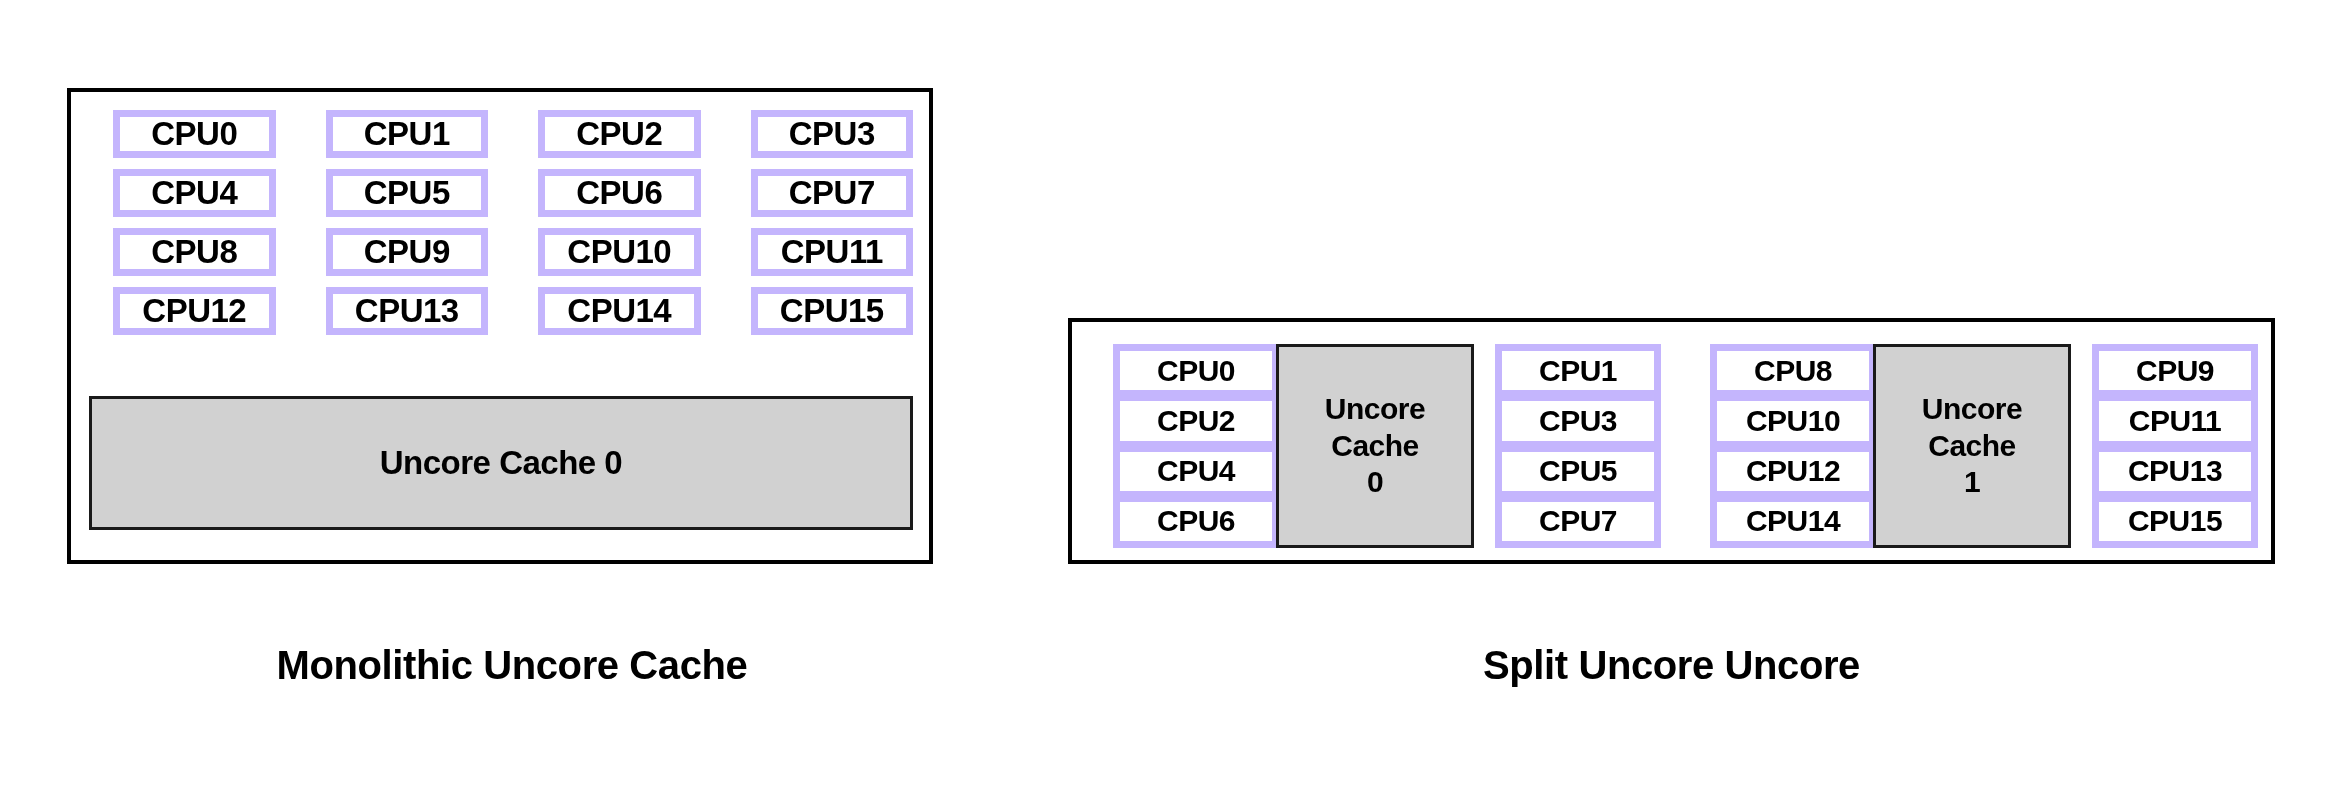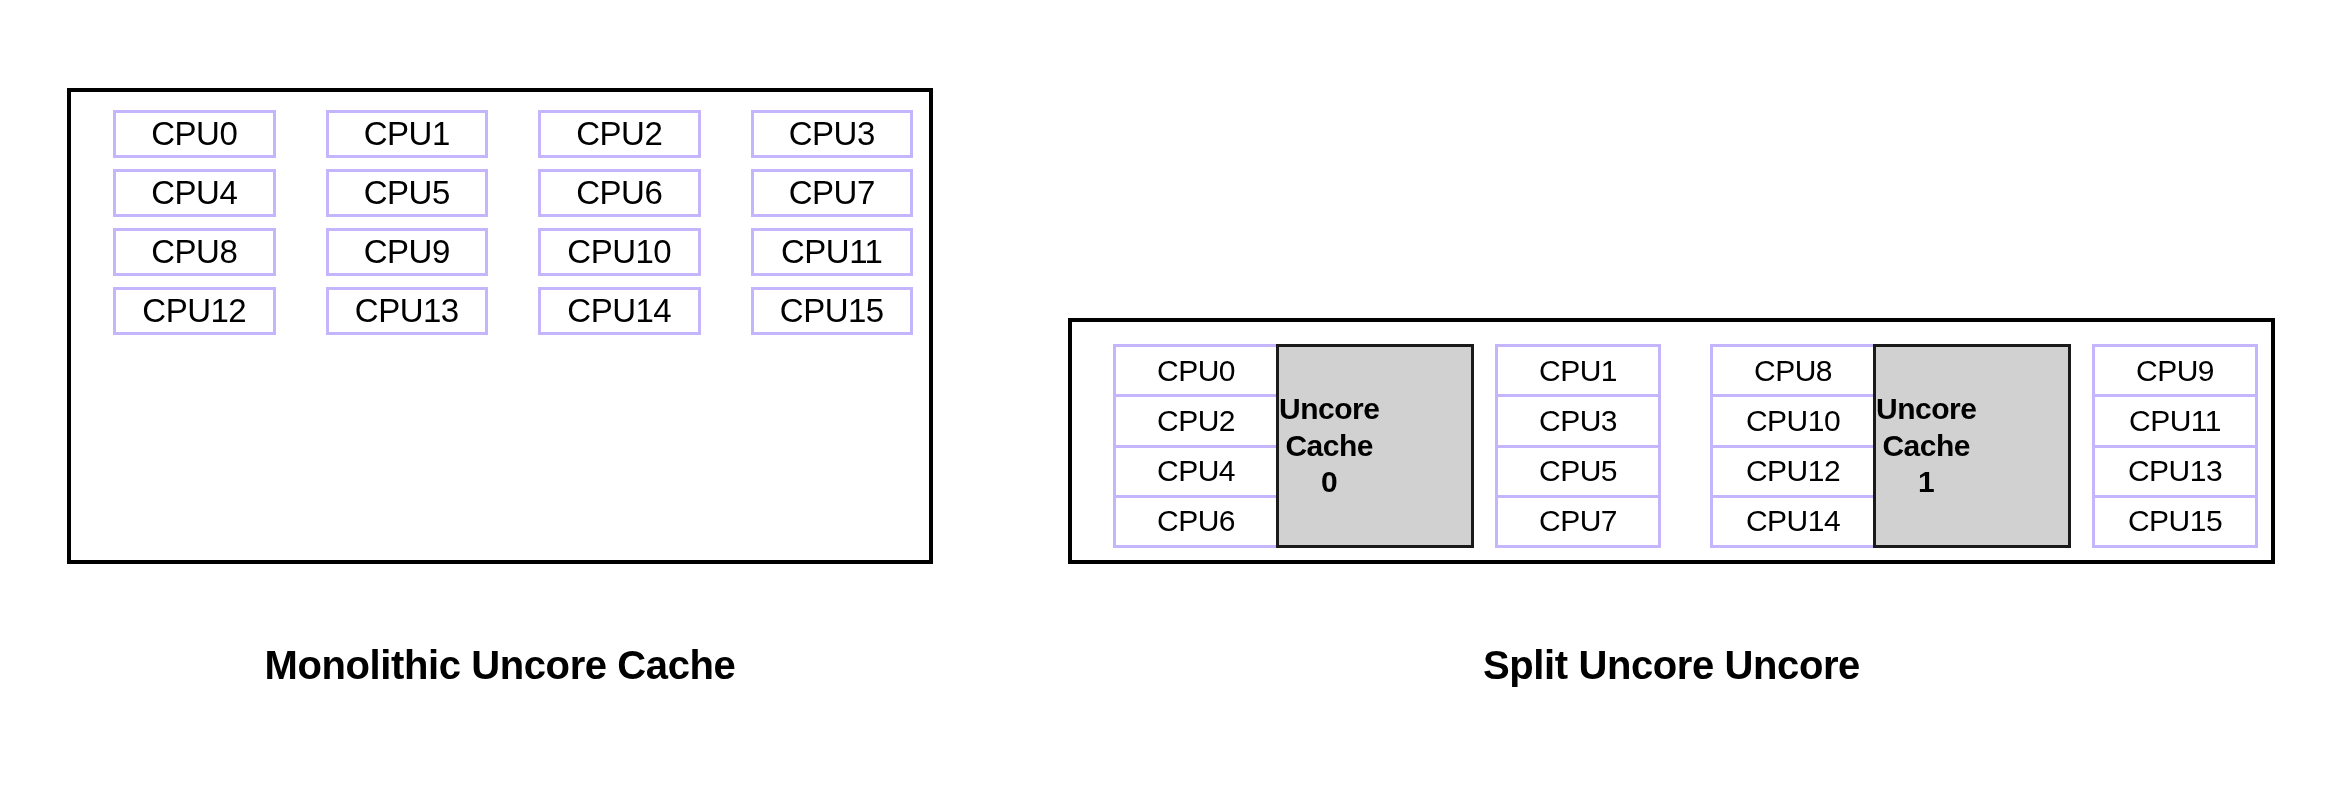--- a/index.html
+++ b/index.html
@@ -19,35 +19,35 @@
 
   
   .diagram-outer {
     position: absolute;
     box-sizing: border-box;
     border: 4px solid #000000;
     background: #ffffff;
   }
   .cpu-box {
     box-sizing: border-box;
-    border: 3px solid #c4b5fd;
+    border: 7px solid #c4b5fd;
     background: #ffffff;
     display: flex;
     align-items: center;
     justify-content: center;
-    font-weight: normal;
+    font-weight: bold;
     letter-spacing: -0.5px;
     margin-left: 24px;
   }
   .cache-box {
     box-sizing: border-box;
     border: 3px solid #1a1a1a;
     display: flex;
     align-items: center;
-    justify-content: flex-start;
+    justify-content: center;
     text-align: center;
     font-weight: bold;
     letter-spacing: -0.5px;
   }
 
   
   #monolithic-outer {
     left: 67px;
     top: 88px;
     width: 866px;
@@ -118,21 +118,21 @@
 
   
   .caption {
     position: absolute;
     text-align: center;
     font-weight: bold;
     font-size: 40px;
     letter-spacing: -0.4px;
     white-space: nowrap;
   }
-  #caption-monolithic { left: 0px;    top: 643px; width: 1000px; }
+  #caption-monolithic { left: 12px;    top: 643px; width: 1000px; }
   #caption-split      { left: 1068px; top: 643px; width: 1207px; }
 </style>
 </head>
 <body>
 
 <div class="diagram-outer" id="monolithic-outer">
 
   <div id="monolithic-grid">
     <div class="cpu-box">CPU0</div>
     <div class="cpu-box">CPU1</div>
@@ -148,20 +148,21 @@
     <div class="cpu-box">CPU9</div>
     <div class="cpu-box">CPU10</div>
     <div class="cpu-box">CPU11</div>
 
     <div class="cpu-box">CPU12</div>
     <div class="cpu-box">CPU13</div>
     <div class="cpu-box">CPU14</div>
     <div class="cpu-box">CPU15</div>
   </div>
 
+  <div class="cache-box" id="monolithic-cache">Uncore Cache 0</div>
 </div>
 
 <div class="caption" id="caption-monolithic">Monolithic Uncore Cache</div>
 
 <div class="diagram-outer" id="split-outer">
 
   <div class="split-group" id="split-group-0">
     <div class="split-col">
       <div class="cpu-box">CPU0</div>
       <div class="cpu-box">CPU2</div>

